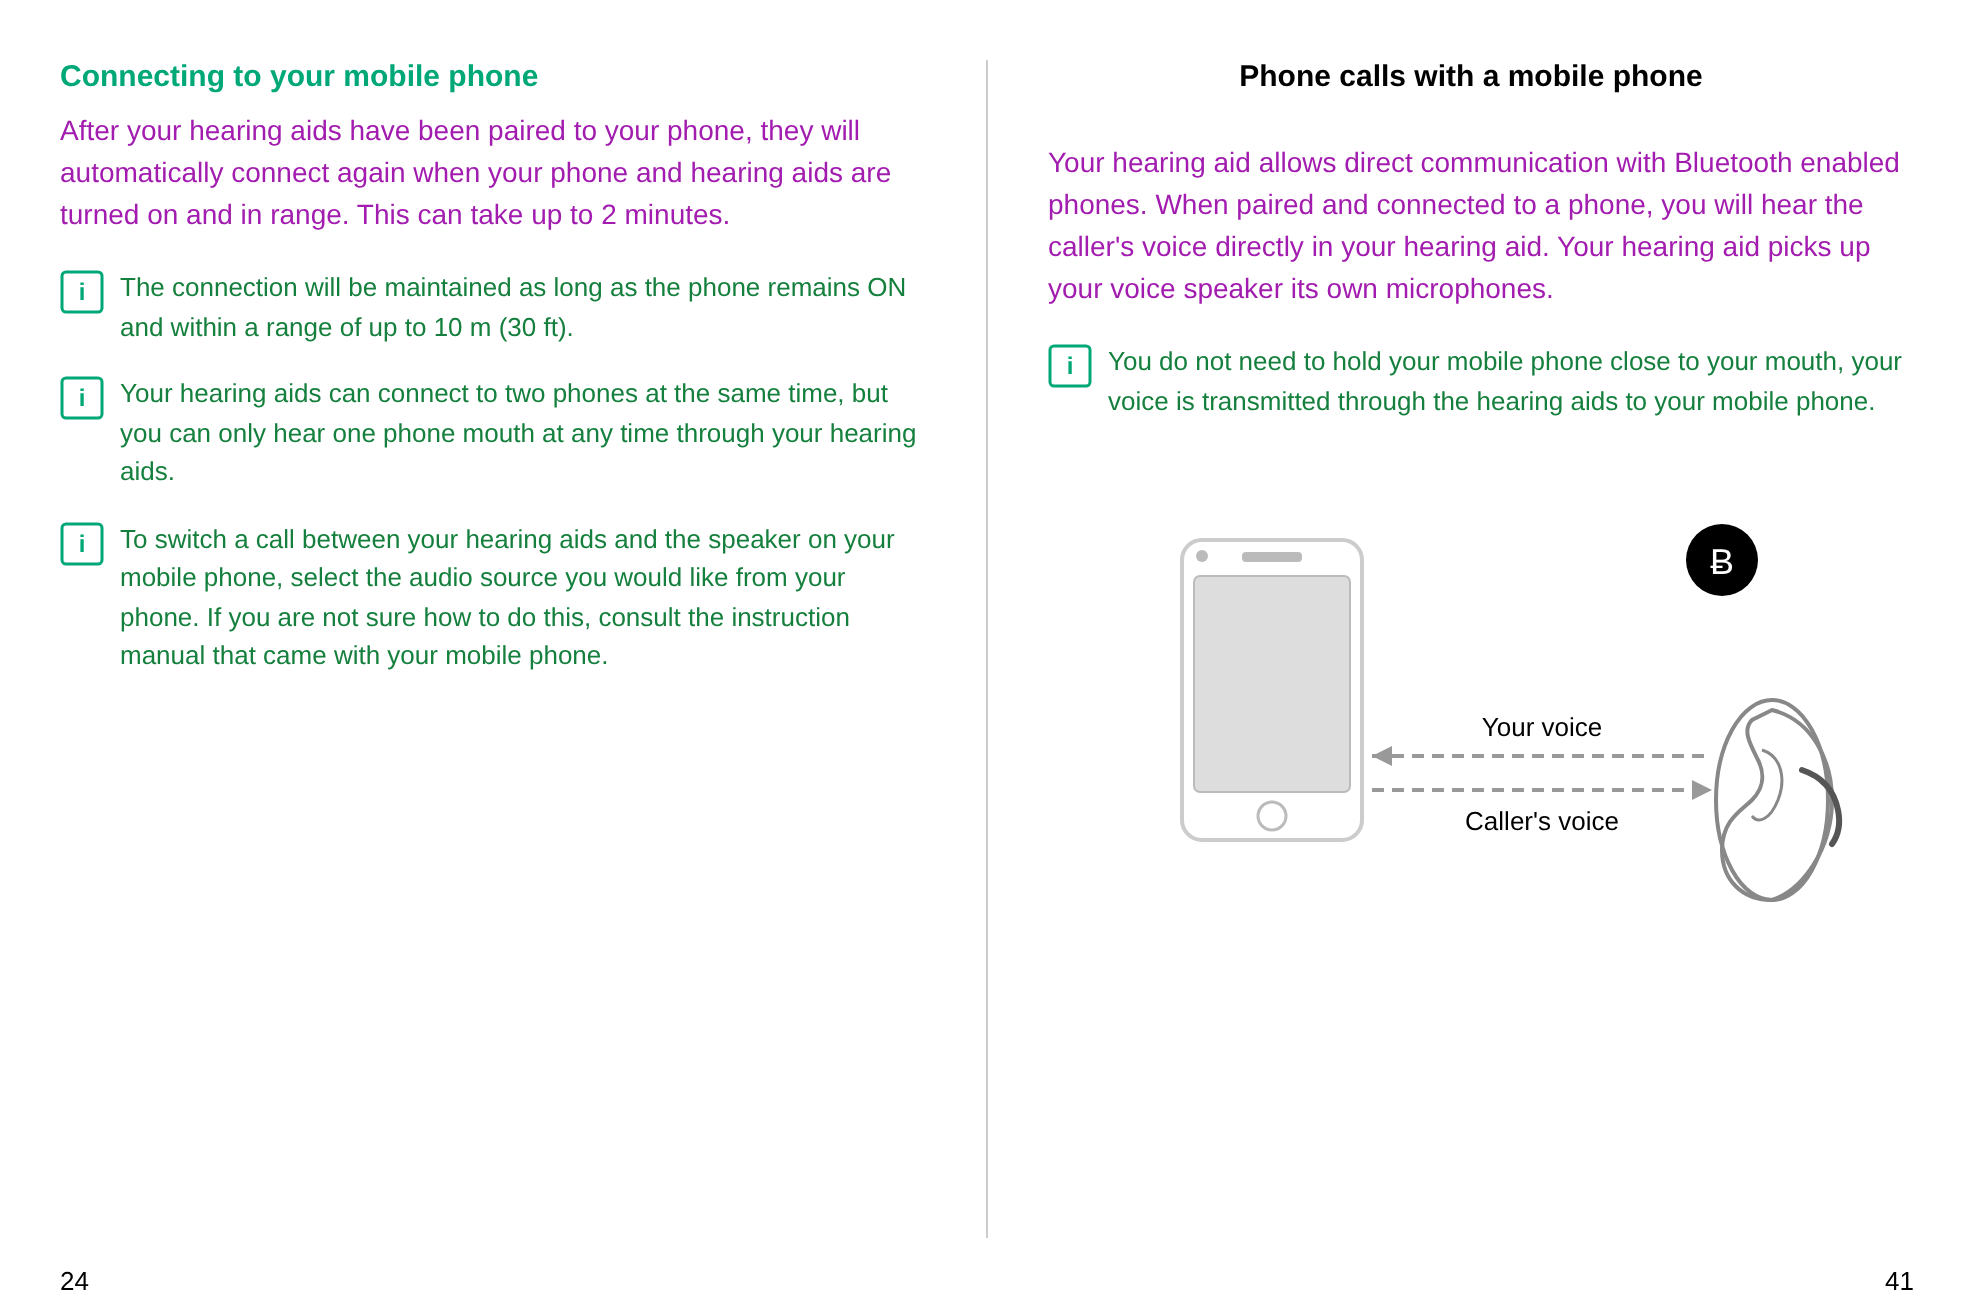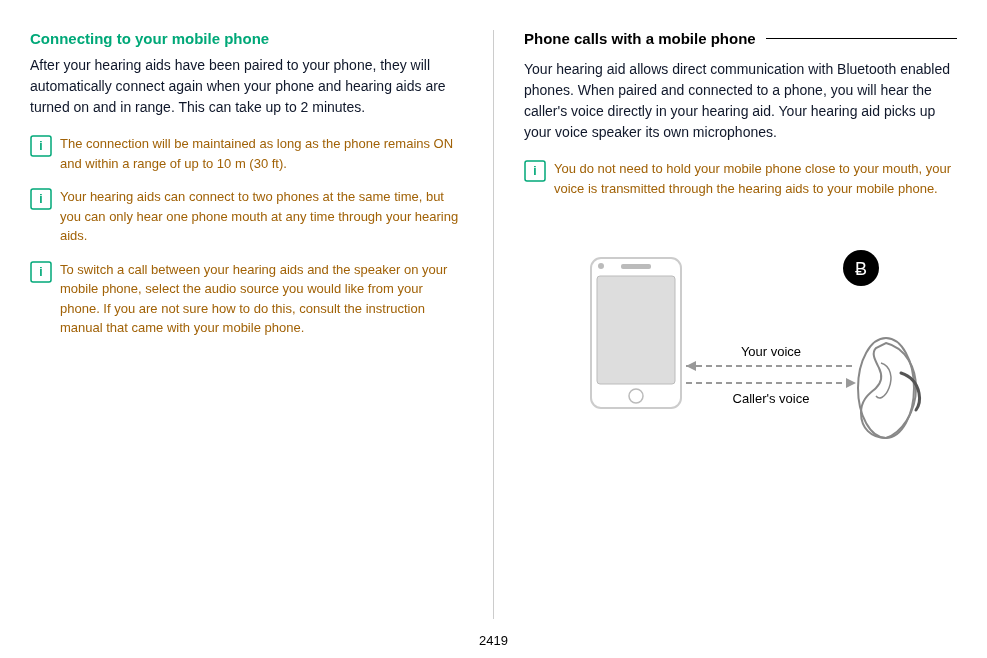--- a/index.html
+++ b/index.html
@@ -34,51 +34,52 @@
 
     .section-title {
       color: #00a878;
       font-size: 15px;
       font-weight: bold;
       margin-bottom: 8px;
     }
 
     .body-text {
       font-size: 14px;
-      color: #0f172a;
+      color: #a21caf;
       line-height: 1.5;
       margin-bottom: 16px;
     }
 
     .note-item {
       display: flex;
       align-items: flex-start;
       margin-bottom: 14px;
       gap: 8px;
     }
 
     .note-icon {
       flex-shrink: 0;
       width: 22px;
       height: 22px;
       margin-top: 1px;
     }
 
     .note-text {
       font-size: 13px;
-      color: #a16207;
+      color: #15803d;
       line-height: 1.5;
     }
 
     
     .right-section-title-wrap {
       display: flex;
       align-items: center;
-      margin-bottom: 12px;
+      margin-bottom: 24px;
       gap: 0;
+      flex-direction: column;
     }
 
     .right-section-title {
       font-size: 15px;
       font-weight: bold;
       color: #000;
       white-space: nowrap;
       margin-right: 10px;
     }
 
@@ -94,21 +95,21 @@
       justify-content: center;
       align-items: center;
       margin-top: 20px;
       position: relative;
       height: 280px;
     }
 
     
     .page-numbers {
       display: flex;
-      justify-content: center;
+      justify-content: space-between;
       padding: 4px 30px 10px 30px;
       font-size: 13px;
       color: #000;
     }
   </style>
 </head>
 <body>
 
 <div class="page-container">
 
@@ -194,14 +195,14 @@
 
         <text x="240" y="175" text-anchor="middle" font-size="13" fill="#000">Caller's voice</text>
 
       </svg>
     </div>
   </div>
 </div>
 
 <div class="page-numbers">
   <span>24</span>
-  <span>19</span>
+  <span>41</span>
 </div>
 
 </body></html>

